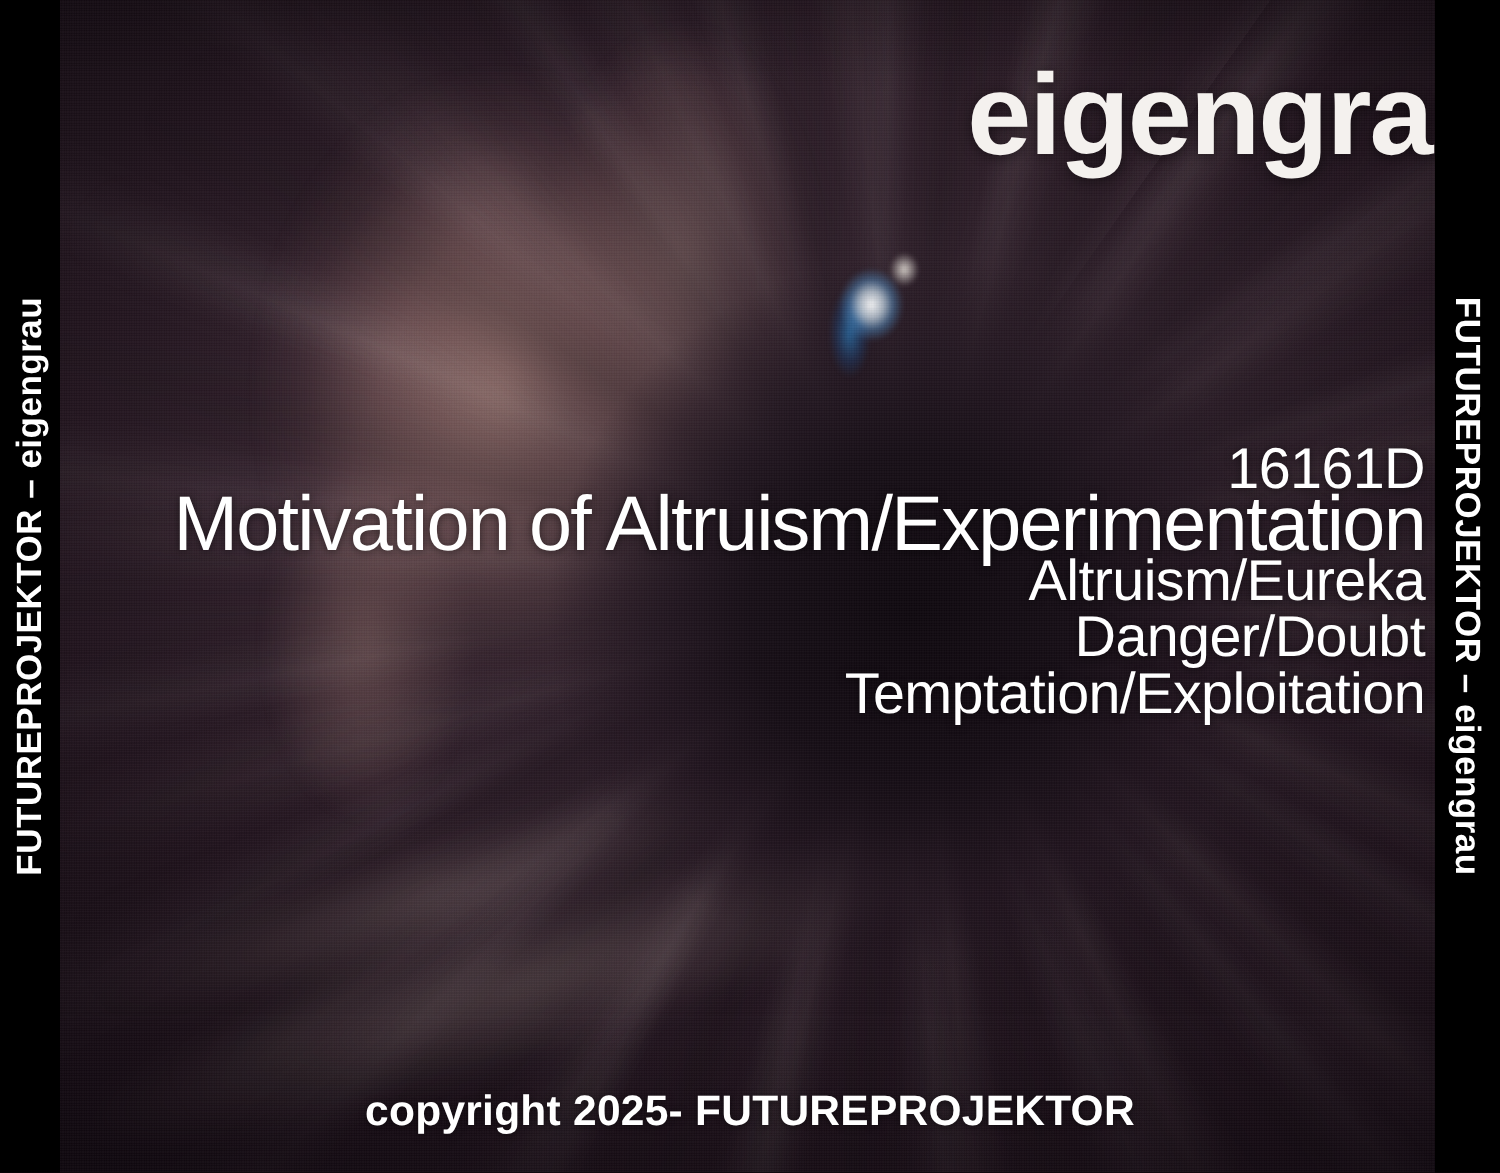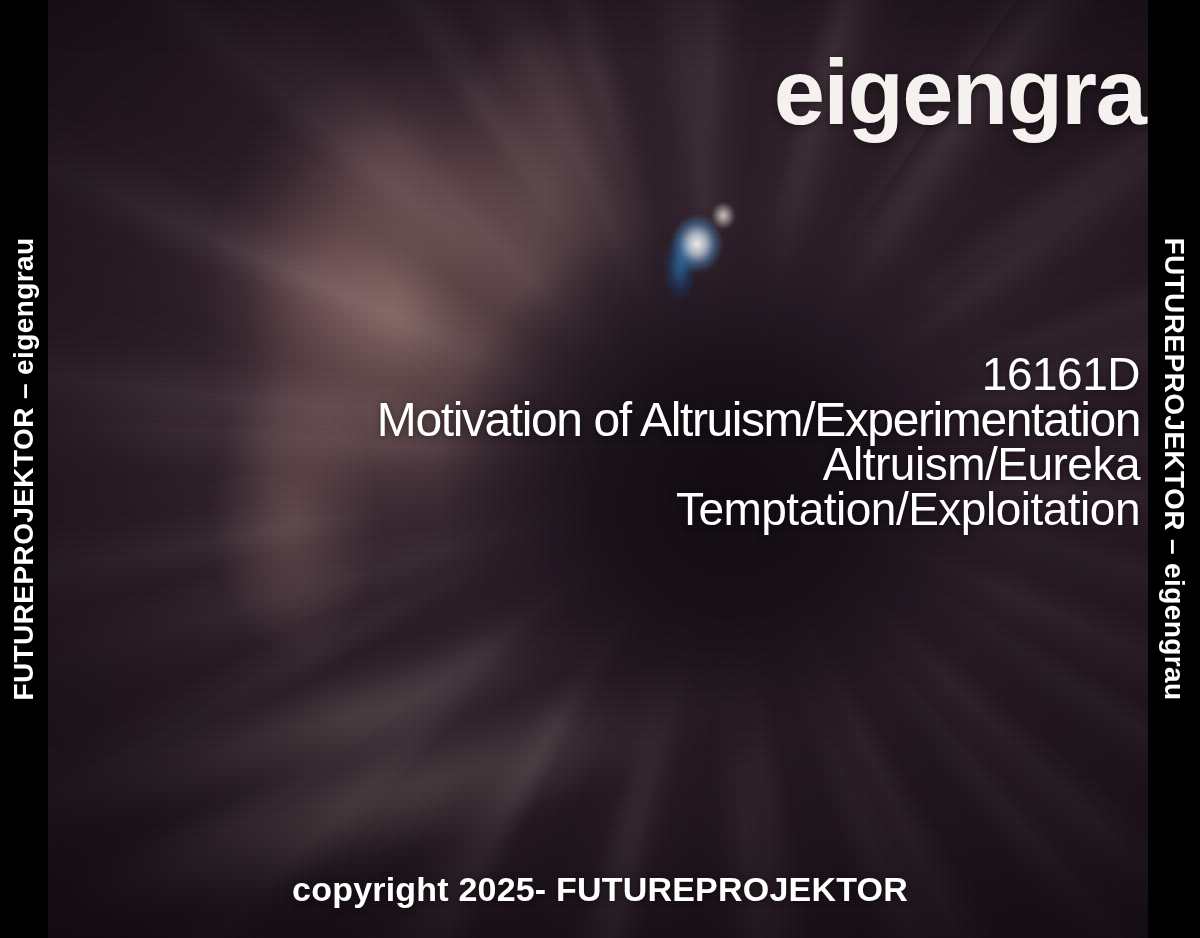--- a/index.html
+++ b/index.html
@@ -262,21 +262,21 @@
     font-weight: 400;
     line-height: 45px;
     text-shadow: 0 1px 7px rgba(0,0,0,0.5);
   }
   .track-line {
     display: block;
     font-size: 46px;
     letter-spacing: -0.5px;
     white-space: nowrap;
   }
-  .track-line.fit-wide   { font-size: 48px; letter-spacing: -1.4px; }
+  .track-line.fit-wide   { font-size: 62px; letter-spacing: -1.4px; }
   .track-line.fit-narrow { font-size: 46px; }
 
   #copyright {
     position: absolute;
     top: 872px;
     left: 0;
     width: 1200px;
     text-align: center;
     color: #ffffff;
     font-family: "Liberation Sans", sans-serif;
@@ -308,20 +308,21 @@
   </div>
 
   <div class="overlay">
 
     <div id="album-title">eigengrau</div>
 
     <div id="tracklist">
       <span class="track-line">16161D</span>
       <span class="track-line fit-wide">Motivation of Altruism/Experimentation</span>
       <span class="track-line">Altruism/Eureka</span>
+      <span class="track-line">Danger/Doubt</span>
       <span class="track-line">Temptation/Exploitation</span>
     </div>
 
     <div id="copyright">copyright 2025- FUTUREPROJEKTOR</div>
   </div>
 
   <div class="spine spine-left">
     <span class="spine-text">FUTUREPROJEKTOR – eigengrau</span>
   </div>
 

